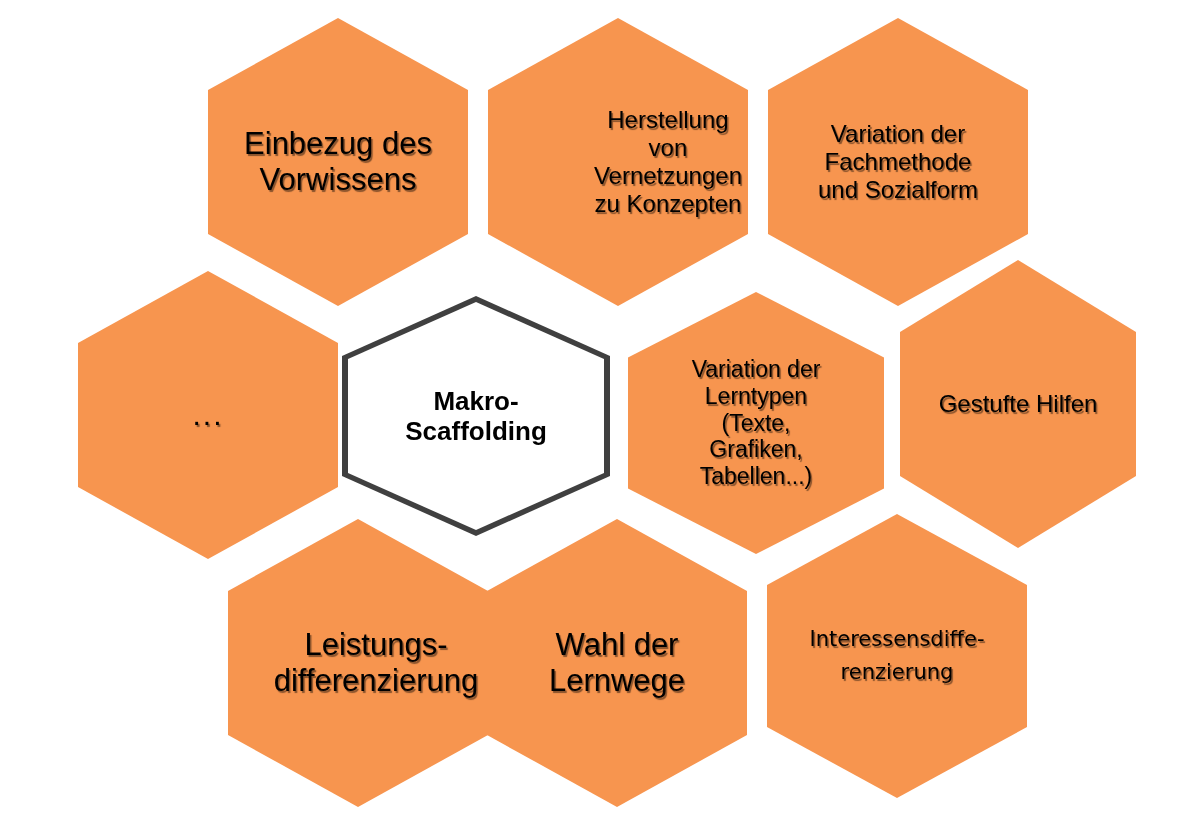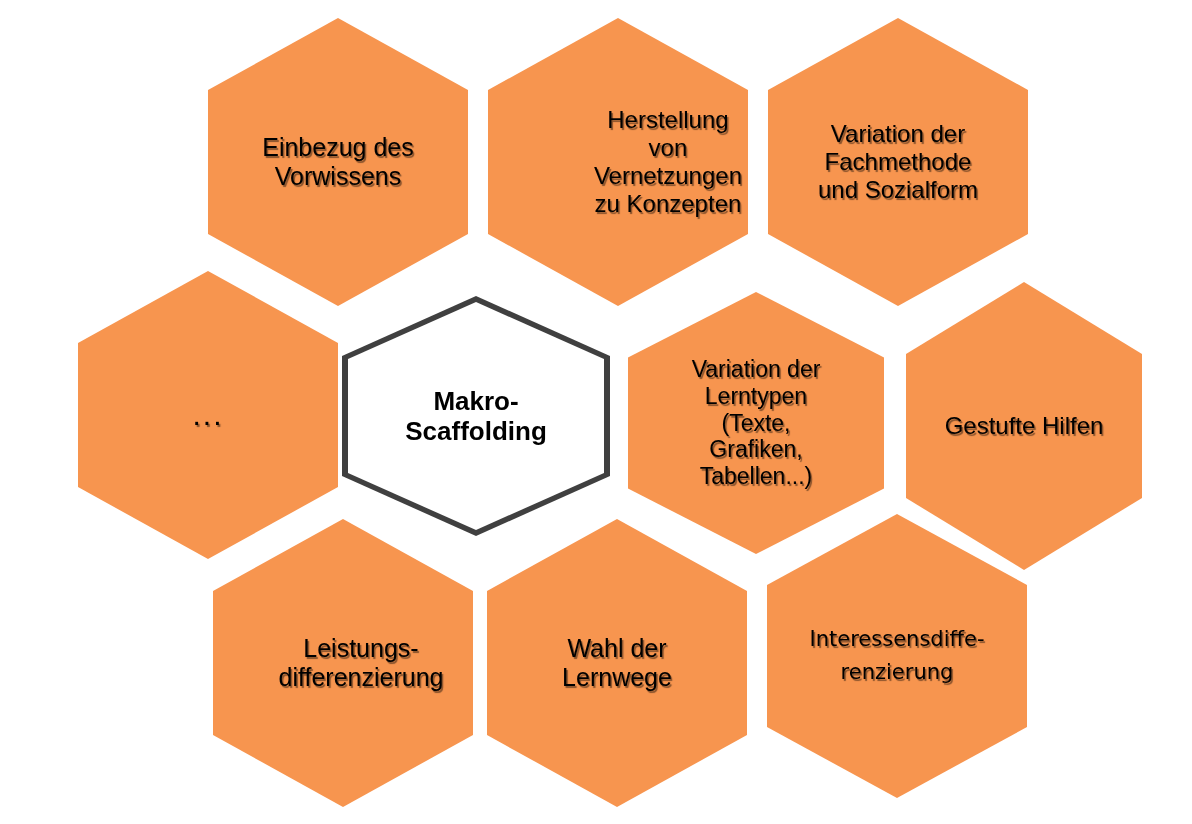--- a/index.html
+++ b/index.html
@@ -70,21 +70,21 @@
     font-weight: bold;
     color: #000000;
     text-align: center;
     line-height: 1.17;
     white-space: pre-line;
     text-shadow: none;
   }
 
   
   .fs-26 { font-size: 26px; }
-  .fs-25 { font-size: 25px; }
+  .fs-25 { font-size: 31px; }
   .fs-24 { font-size: 24px; }
   .fs-23 { font-size: 23px; }
 
   .ellipsis-label {
     font-size: 30px;
     font-weight: bold;
     letter-spacing: 2px;
     line-height: 1;
     text-shadow: none;
   }
@@ -131,25 +131,25 @@
   </div>
 
   <div class="hex" style="left:628px; top:292px; width:256px; height:262px;">
     <span class="label fs-23">Variation der
 Lerntypen
 (Texte,
 Grafiken,
 Tabellen...)</span>
   </div>
 
-  <div class="hex" style="left:900px; top:282px; width:236px; height:288px;margin-left:6px;">
+  <div class="hex" style="left:900px; top:260px; width:236px; height:288px;">
     <span class="label fs-24">Gestufte Hilfen</span>
   </div>
 
-  <div class="hex" style="left:213px; top:519px; width:260px; height:288px;padding-left:36px;">
+  <div class="hex" style="left:228px; top:519px; width:260px; height:288px;padding-left:36px;">
     <span class="label fs-25">Leistungs-
 differenzierung</span>
   </div>
 
   <div class="hex" style="left:487px; top:519px; width:260px; height:288px;justify-content:center;">
     <span class="label fs-25">Wahl der
 Lernwege</span>
   </div>
 
   <div class="hex alt-font" style="left:767px; top:514px; width:260px; height:284px;">

